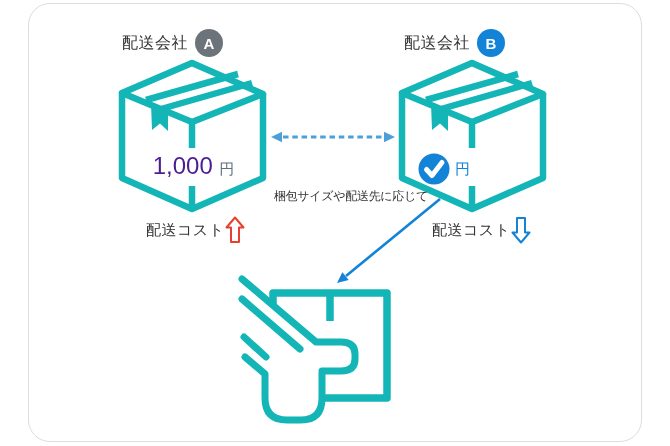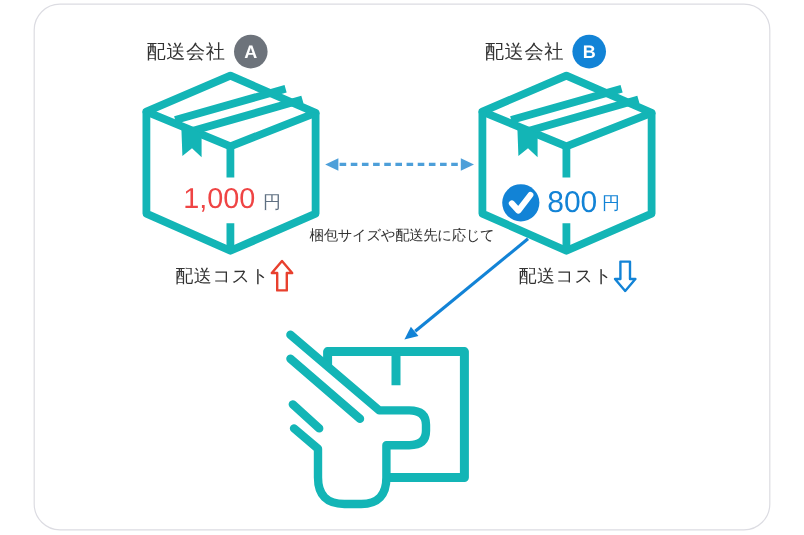--- a/index.html
+++ b/index.html
@@ -24,32 +24,32 @@
     display:flex; align-items:center; justify-content:center;
     color:#ffffff; font-size:15px; font-weight:bold;
   }
   .badge-a { background:#6d737b; }
   .badge-b { background:#1283d6; }
 
   
   .price-row-a {
     left:122px; top:152px; width:141px; text-align:center; white-space:nowrap;
   }
-  .price-big-a { font-size:24px; color:#ef4444; background:#ffffff; padding:0 2px; }
+  .price-big-a { font-size:24px; color:#4c1d95; background:#ffffff; padding:0 2px; }
   .yen-a { font-size:15px; color:#5f7082; background:#ffffff; }
   .price-row-b {
     left:416px; top:151px; display:flex; align-items:center; gap:3px; white-space:nowrap;
   }
   .price-big-b { font-size:25px; color:#1283d6; background:#ffffff; padding:0 1px; }
   .yen-b { font-size:15px; color:#1283d6; background:#ffffff; }
 
   
   .note {
     left:258px; top:188px; width:170px;
-    font-size:12px; line-height:17px; color:#333333; letter-spacing:-0.3px;
+    font-size:12px; line-height:17px; color:#333333; letter-spacing:-0.3px;text-align:right;
   }
 
   
   .cost-row { display:flex; align-items:center; gap:0; height:28px; }
   .cost-label { font-size:15px; color:#333333; letter-spacing:0.5px; white-space:nowrap; }
 
   svg { display:block; }
 </style>
 </head>
 <body>
@@ -91,21 +91,20 @@
     <span class="price-big-a">1,000</span>
     <span class="yen-a">円</span>
   </div>
 
   <div class="abs price-row-b">
     <svg width="36" height="36" viewBox="0 0 36 36">
       <circle cx="18" cy="18" r="17.5" fill="#ffffff"></circle>
       <circle cx="18" cy="18" r="15.5" fill="#1283d6"></circle>
       <path d="M 10.5,18.5 L 16,24.5 L 26,11.5" fill="none" stroke="#ffffff" stroke-width="5" stroke-linecap="round" stroke-linejoin="round"></path>
     </svg>
-    <span class="price-big-b">800</span>
     <span class="yen-b">円</span>
   </div>
 
   <svg class="abs" style="left:262px; top:125px;" width="140" height="24" viewBox="262 125 140 24">
     <line x1="283" y1="137" x2="383" y2="137" stroke="#4d9fd9" stroke-width="2.8" stroke-dasharray="5.5 3.8"></line>
     <polygon points="271,137 282,131.8 282,142.2" fill="#4d9fd9"></polygon>
     <polygon points="395,137 384,131.8 384,142.2" fill="#4d9fd9"></polygon>
   </svg>
 
   <div class="abs note">

